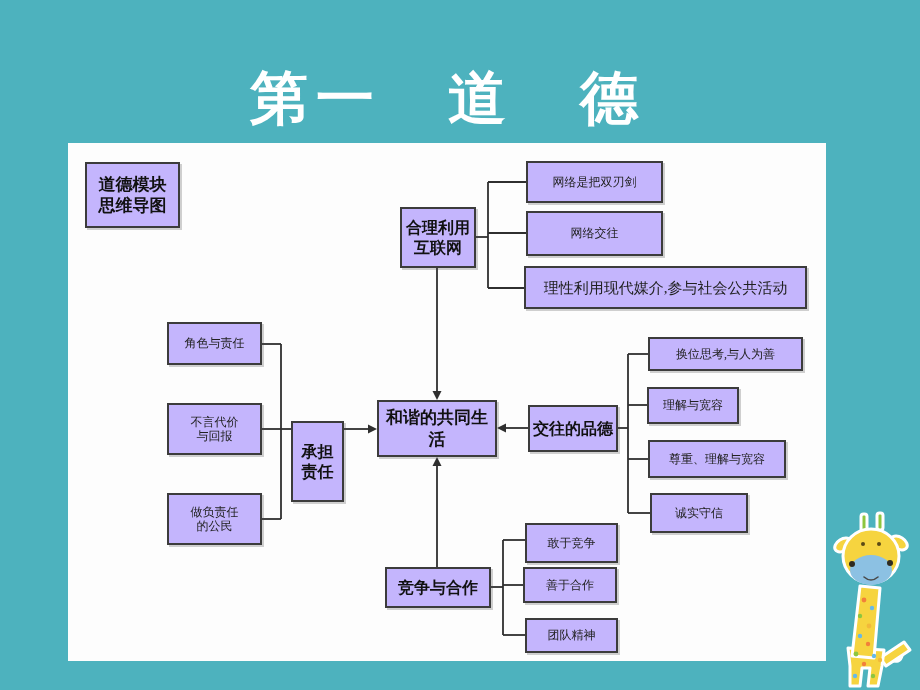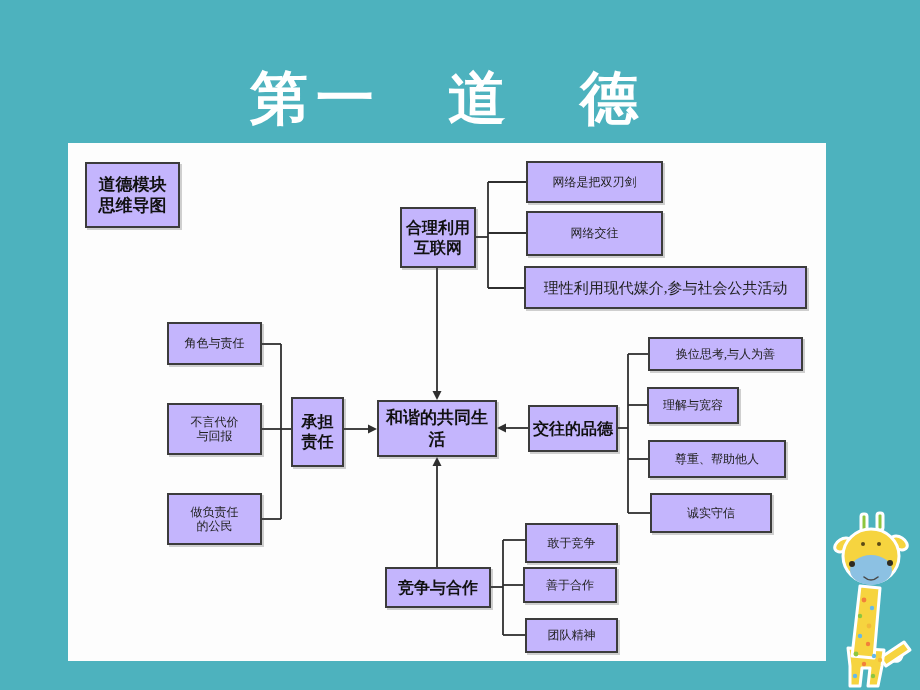--- a/index.html
+++ b/index.html
@@ -103,28 +103,28 @@
 <div class="node child" style="left:526px; top:211px; width:137px; height:45px;">网络交往</div>
 <div class="node child" style="left:524px; top:266px; width:283px; height:43px; font-size:15px;">理性利用现代媒介,参与社会公共活动</div>
 
 <div class="node parent" style="left:377px; top:400px; width:120px; height:57px; font-size:17px;">和谐的共同生活</div>
 
 <div class="node child" style="left:167px; top:322px; width:95px; height:43px;">角色与责任</div>
 <div class="node child" style="left:167px; top:403px; width:95px; height:52px;">不言代价
 与回报</div>
 <div class="node child" style="left:167px; top:493px; width:95px; height:52px;">做负责任
 的公民</div>
-<div class="node parent" style="left:291px; top:397px; width:53px; height:70px;">承担
+<div class="node parent" style="left:291px; top:421px; width:53px; height:81px;">承担
 责任</div>
 
 <div class="node parent" style="left:528px; top:405px; width:90px; height:47px;">交往的品德</div>
 <div class="node child" style="left:648px; top:337px; width:155px; height:34px;">换位思考,与人为善</div>
 <div class="node child" style="left:647px; top:387px; width:92px; height:37px;">理解与宽容</div>
-<div class="node child" style="left:648px; top:440px; width:138px; height:38px;">尊重、帮助他人</div>
-<div class="node child" style="left:650px; top:493px; width:122px; height:40px;">诚实守信</div>
+<div class="node child" style="left:648px; top:440px; width:138px; height:38px;">尊重、理解与宽容</div>
+<div class="node child" style="left:650px; top:493px; width:98px; height:40px;">诚实守信</div>
 
 <div class="node parent" style="left:385px; top:567px; width:106px; height:41px;">竞争与合作</div>
 <div class="node child" style="left:525px; top:523px; width:93px; height:40px;">敢于竞争</div>
 <div class="node child" style="left:523px; top:567px; width:94px; height:36px;">善于合作</div>
 <div class="node child" style="left:525px; top:618px; width:93px; height:35px;">团队精神</div>
 
 <svg class="giraffe" width="96" height="181" viewBox="0 0 96 181">
   <g stroke="#ffffff" stroke-width="3" stroke-linejoin="round">
 
     <path d="M66,146 Q84,132 80,148 Q78,156 68,152 Z" fill="#f6d43f"></path>

